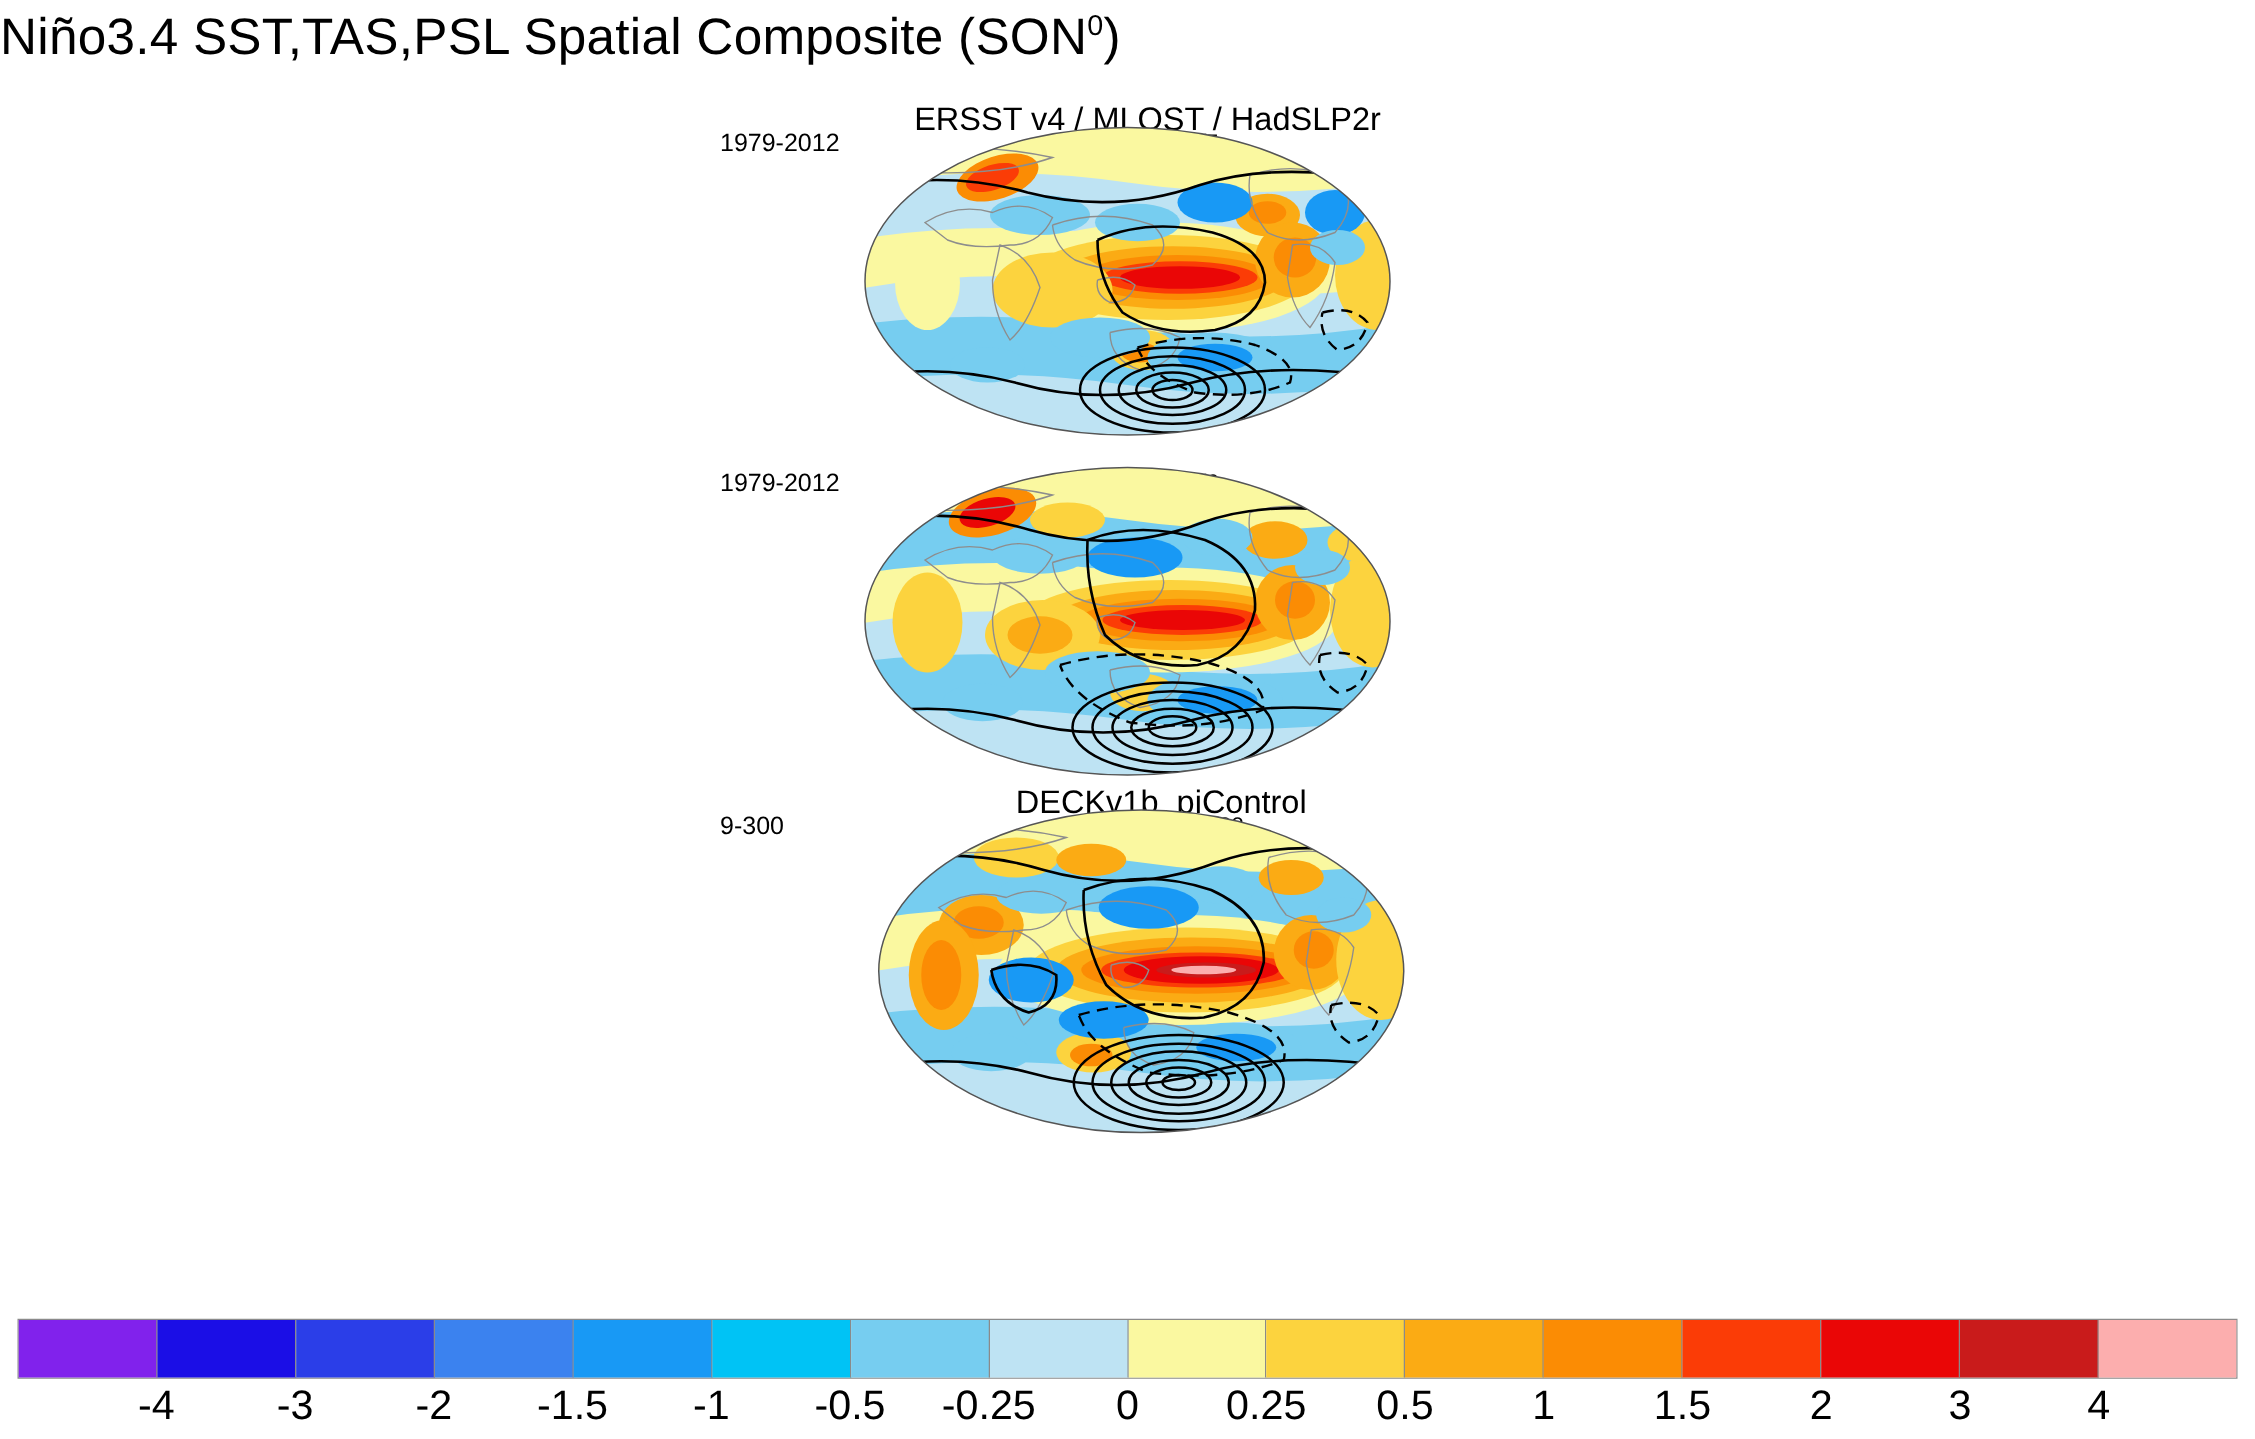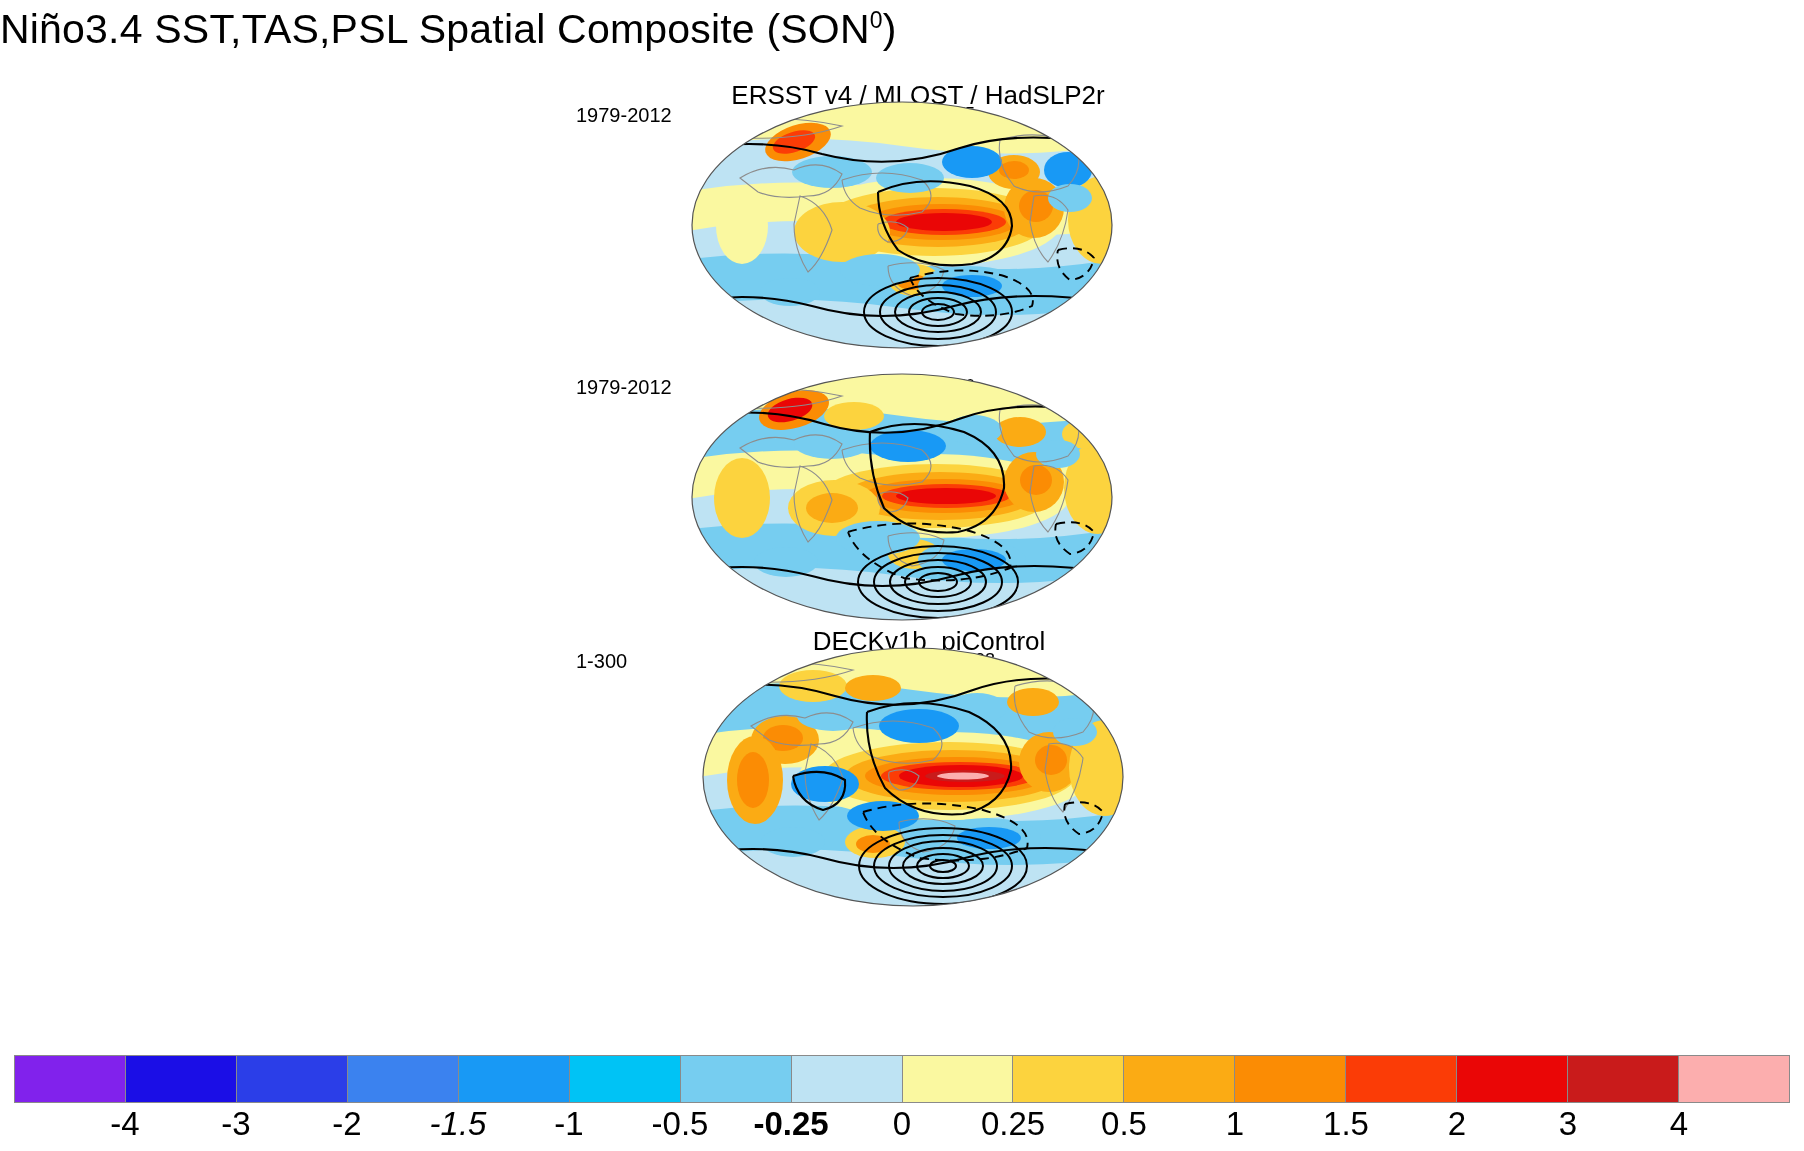--- a/index.html
+++ b/index.html
@@ -240,21 +240,21 @@
             <ellipse cx="256" cy="210" rx="19" ry="9"></ellipse>
           </g>
         </g>
         <ellipse cx="220" cy="125" rx="210" ry="123" fill="none" stroke="#555" stroke-width="1.2"></ellipse>
       </svg>
     </div>
   </div>
 
   <div class="panel" id="panel-2">
     <div class="panel-title">DECKv1b_piControl</div>
-    <div class="panel-period">1-300</div>
+    <div class="panel-period">9-300</div>
     <div class="panel-count">44/38</div>
     <div class="map-holder">
       <svg width="440" height="262" viewBox="0 0 440 262">
         <defs>
             <clipPath id="globe2">
               <ellipse cx="220" cy="131" rx="210" ry="129"></ellipse>
             </clipPath>
           </defs>
         <g clip-path="url(#globe2)">
           <rect x="0" y="0" width="440" height="262" fill="#bee3f3"></rect>
@@ -345,24 +345,24 @@
         <div class="swatch" style="background: rgb(251, 140, 4);"></div>
         <div class="swatch" style="background: rgb(251, 60, 6);"></div>
         <div class="swatch" style="background: rgb(234, 6, 6);"></div>
         <div class="swatch" style="background: rgb(201, 27, 27);"></div>
         <div class="swatch" style="background: rgb(252, 174, 174);"></div>
       </div>
     <div id="colorbar-labels">
         <span class="cb-tick" style="left: 6.25%;">-4</span>
         <span class="cb-tick" style="left: 12.5%;">-3</span>
         <span class="cb-tick" style="left: 18.75%;">-2</span>
-        <span class="cb-tick" style="left: 25%; font-style: italic;">-1.5</span>
+        <span class="cb-tick" style="left: 25%;">-1.5</span>
         <span class="cb-tick" style="left: 31.25%;">-1</span>
         <span class="cb-tick" style="left: 37.5%;">-0.5</span>
-        <span class="cb-tick" style="left: 43.75%; font-weight: bold;">-0.25</span>
+        <span class="cb-tick" style="left: 43.75%;">-0.25</span>
         <span class="cb-tick" style="left: 50%;">0</span>
         <span class="cb-tick" style="left: 56.25%;">0.25</span>
         <span class="cb-tick" style="left: 62.5%;">0.5</span>
         <span class="cb-tick" style="left: 68.75%;">1</span>
         <span class="cb-tick" style="left: 75%;">1.5</span>
         <span class="cb-tick" style="left: 81.25%;">2</span>
         <span class="cb-tick" style="left: 87.5%;">3</span>
         <span class="cb-tick" style="left: 93.75%;">4</span>
       </div>
   </div>

